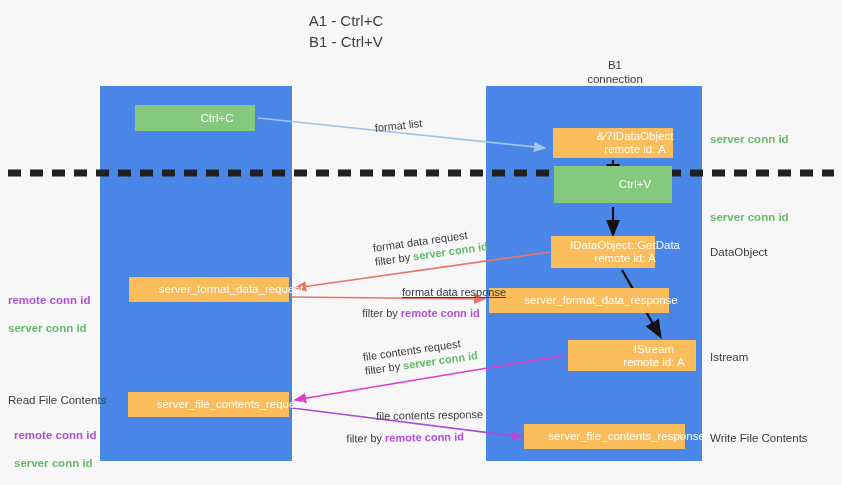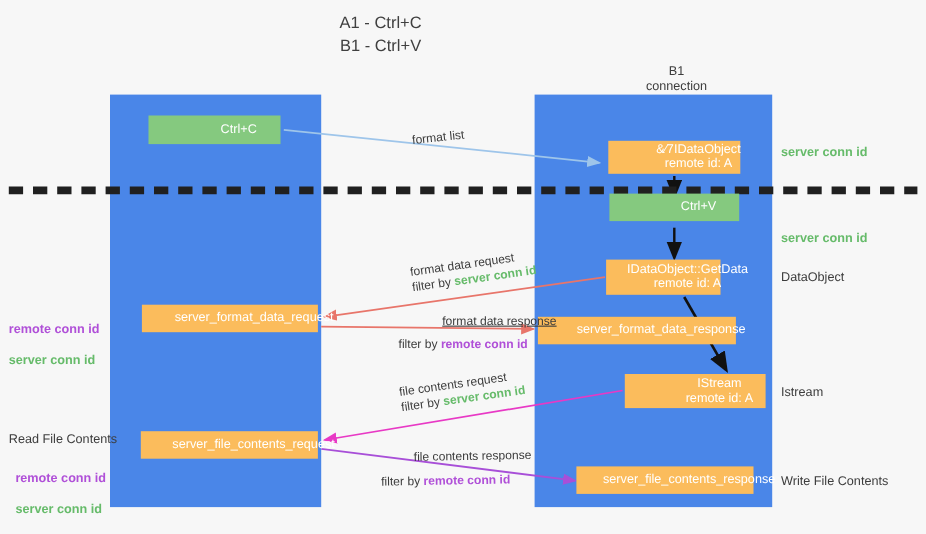--- a/index.html
+++ b/index.html
@@ -98,21 +98,21 @@
     <line x1="292" y1="408" x2="523" y2="437" stroke="#a84fd8" stroke-width="1.6" marker-end="url(#ar-purple)"></line>
 
     <line x1="8" y1="173" x2="834" y2="173" stroke="#202020" stroke-width="7" stroke-dasharray="13 9" stroke-linecap="butt"></line>
   </svg>
 
   <div class="node green" style="left:135px;top:105px;width:120px;height:26px;">Ctrl+C</div>
 
   <div class="node orange" style="left:553px;top:128px;width:120px;height:30px;">&amp;⁄7IDataObject
 remote id: A</div>
 
-  <div class="node green" style="left:554px;top:176px;width:118px;height:25px;">Ctrl+V</div>
+  <div class="node green" style="left:554px;top:166px;width:118px;height:37px;">Ctrl+V</div>
 
   <div class="node orange" style="left:551px;top:236px;width:104px;height:32px;">IDataObject::GetData
 remote id: A</div>
 
   <div class="node orange" style="left:129px;top:277px;width:160px;height:25px;">server_format_data_request</div>
 
   <div class="node orange" style="left:489px;top:288px;width:180px;height:25px;">server_format_data_response</div>
 
   <div class="node orange" style="left:568px;top:340px;width:128px;height:31px;">IStream
 remote id: A</div>

